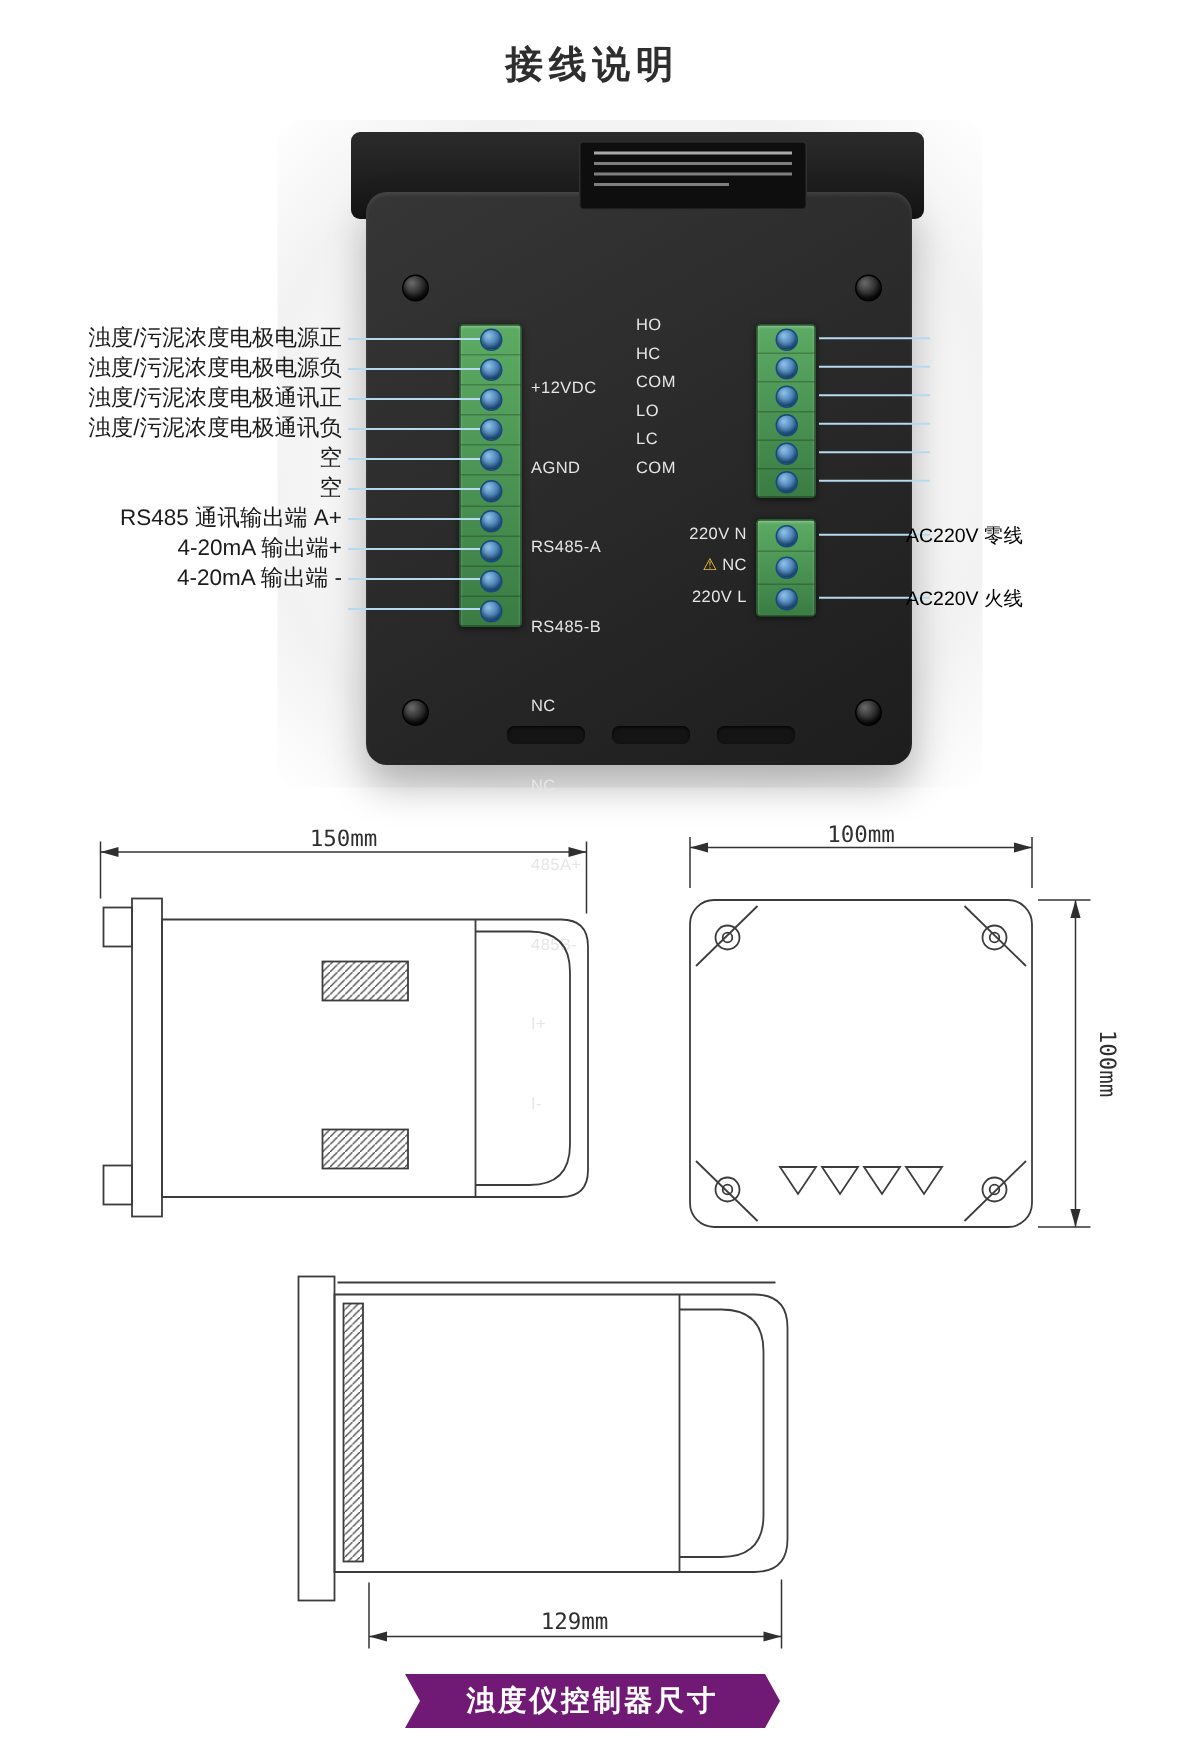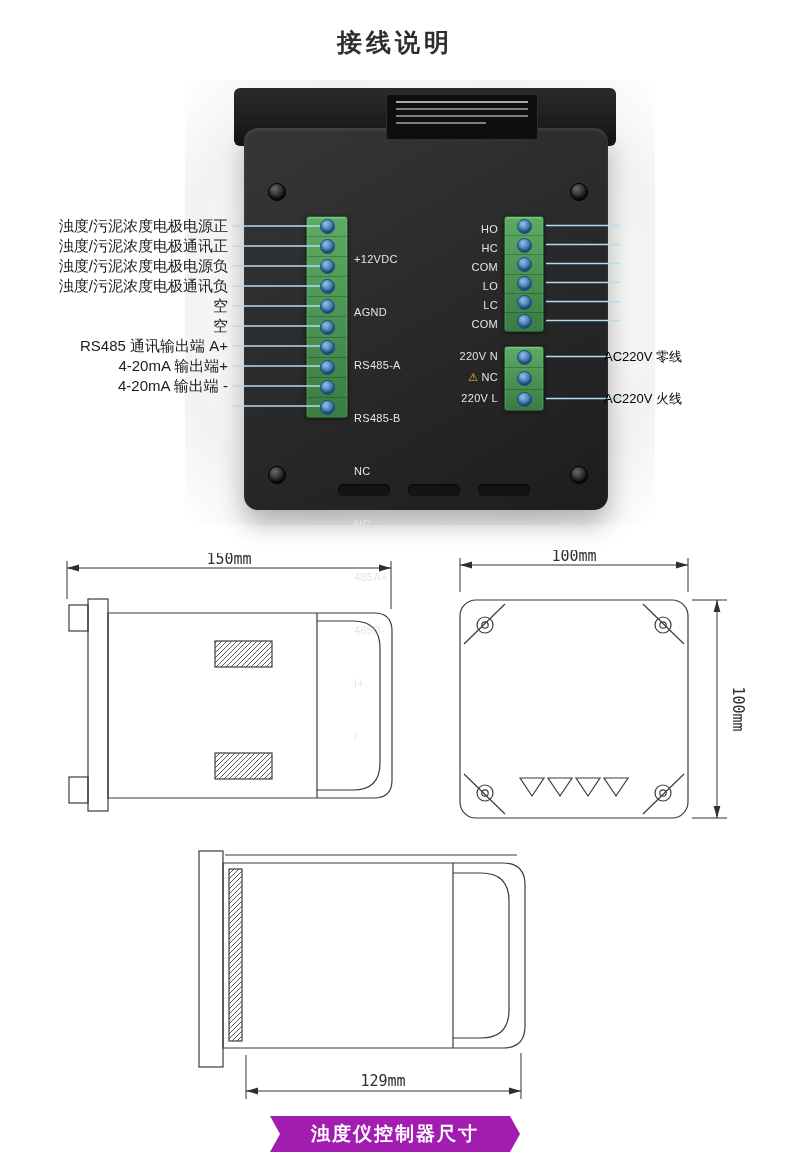--- a/index.html
+++ b/index.html
@@ -41,21 +41,21 @@
   .screw { width:13px; height:13px; border-radius:50%;
            background:radial-gradient(circle at 35% 30%,#8fc2e9,#2c649e 72%);
            border:1px solid #174a7c; box-shadow:inset 0 -2px 3px rgba(0,0,0,.4); }
   .block-left  { left:78px;  top:128px; width:40px; height:200px; }
   .block-right { left:276px; top:128px; width:38px; height:114px; }
   .block-power { left:276px; top:258px; width:38px; height:63px; }
 
   .tcol { position:absolute; color:#e6e6e6; font-size:11px; letter-spacing:.3px; }
   .tcol-left  { left:126px; top:128px; width:74px; }
   .tcol-left  .row { height:20px; line-height:20px;margin-top:33px; }
-  .tcol-right { left:196px; top:132px; width:74px; text-align:right; }
+  .tcol-right { left:196px; top:120px; width:74px; }
   .tcol-right .row { height:19px; line-height:19px; }
   .tcol-power { left:180px; top:258px; width:90px; text-align:right; }
   .tcol-power .row { height:21px; line-height:21px; }
   .warn { color:#f2c230; font-size:11px; margin-right:3px; }
 
   
   .llabels { position:absolute; left:8px; top:216px; width:220px; text-align:right;
              font-size:15px; color:#1b1b1b; }
   .llabels .row { height:20px; line-height:20px; white-space:nowrap; }
   .rlabels { position:absolute; left:624px; top:216px; width:162px;
@@ -70,21 +70,21 @@
 
   
   .draw { position:absolute; }
   .d1 { left:55px;  top:553px; }
   .d2 { left:445px; top:550px; }
   .d3 { left:185px; top:843px; }
   .dimtext { font-family:"DejaVu Sans Mono", monospace; font-size:15px; fill:#2f2f2f; }
 
   
   .banner { position:absolute; left:270px; top:1116px; width:250px; height:36px;
-            background:#a21caf; color:#fff;
+            background:#701a75; color:#fff;
             clip-path:polygon(0 0, 96% 0, 100% 50%, 96% 100%, 0 100%, 4% 50%);
             display:flex; align-items:center; justify-content:center;
             font-size:19px; font-weight:bold; letter-spacing:2px; }
 </style>
 </head>
 <body>
 
 <div class="page">
 
   <div class="title">接线说明</div>
@@ -221,22 +221,22 @@
       <line x1="546" y1="282.5" x2="620" y2="282.5"></line>
       <line x1="546" y1="301.5" x2="620" y2="301.5"></line>
       <line x1="546" y1="320.5" x2="620" y2="320.5"></line>
       <line x1="546" y1="356.5" x2="620" y2="356.5"></line>
       <line x1="546" y1="398.5" x2="620" y2="398.5"></line>
     </g>
   </svg>
 
   <div class="llabels">
     <div class="row">浊度/污泥浓度电极电源正</div>
+    <div class="row">浊度/污泥浓度电极电源负</div>
     <div class="row">浊度/污泥浓度电极通讯正</div>
-    <div class="row">浊度/污泥浓度电极电源负</div>
     <div class="row">浊度/污泥浓度电极通讯负</div>
     <div class="row">空</div>
     <div class="row">空</div>
     <div class="row">RS485 通讯输出端 A+</div>
     <div class="row">4-20mA 输出端+</div>
     <div class="row">4-20mA 输出端 -</div>
   </div>
   <div class="plabel p1">AC220V 零线</div>
   <div class="plabel p2">AC220V 火线</div>
 

